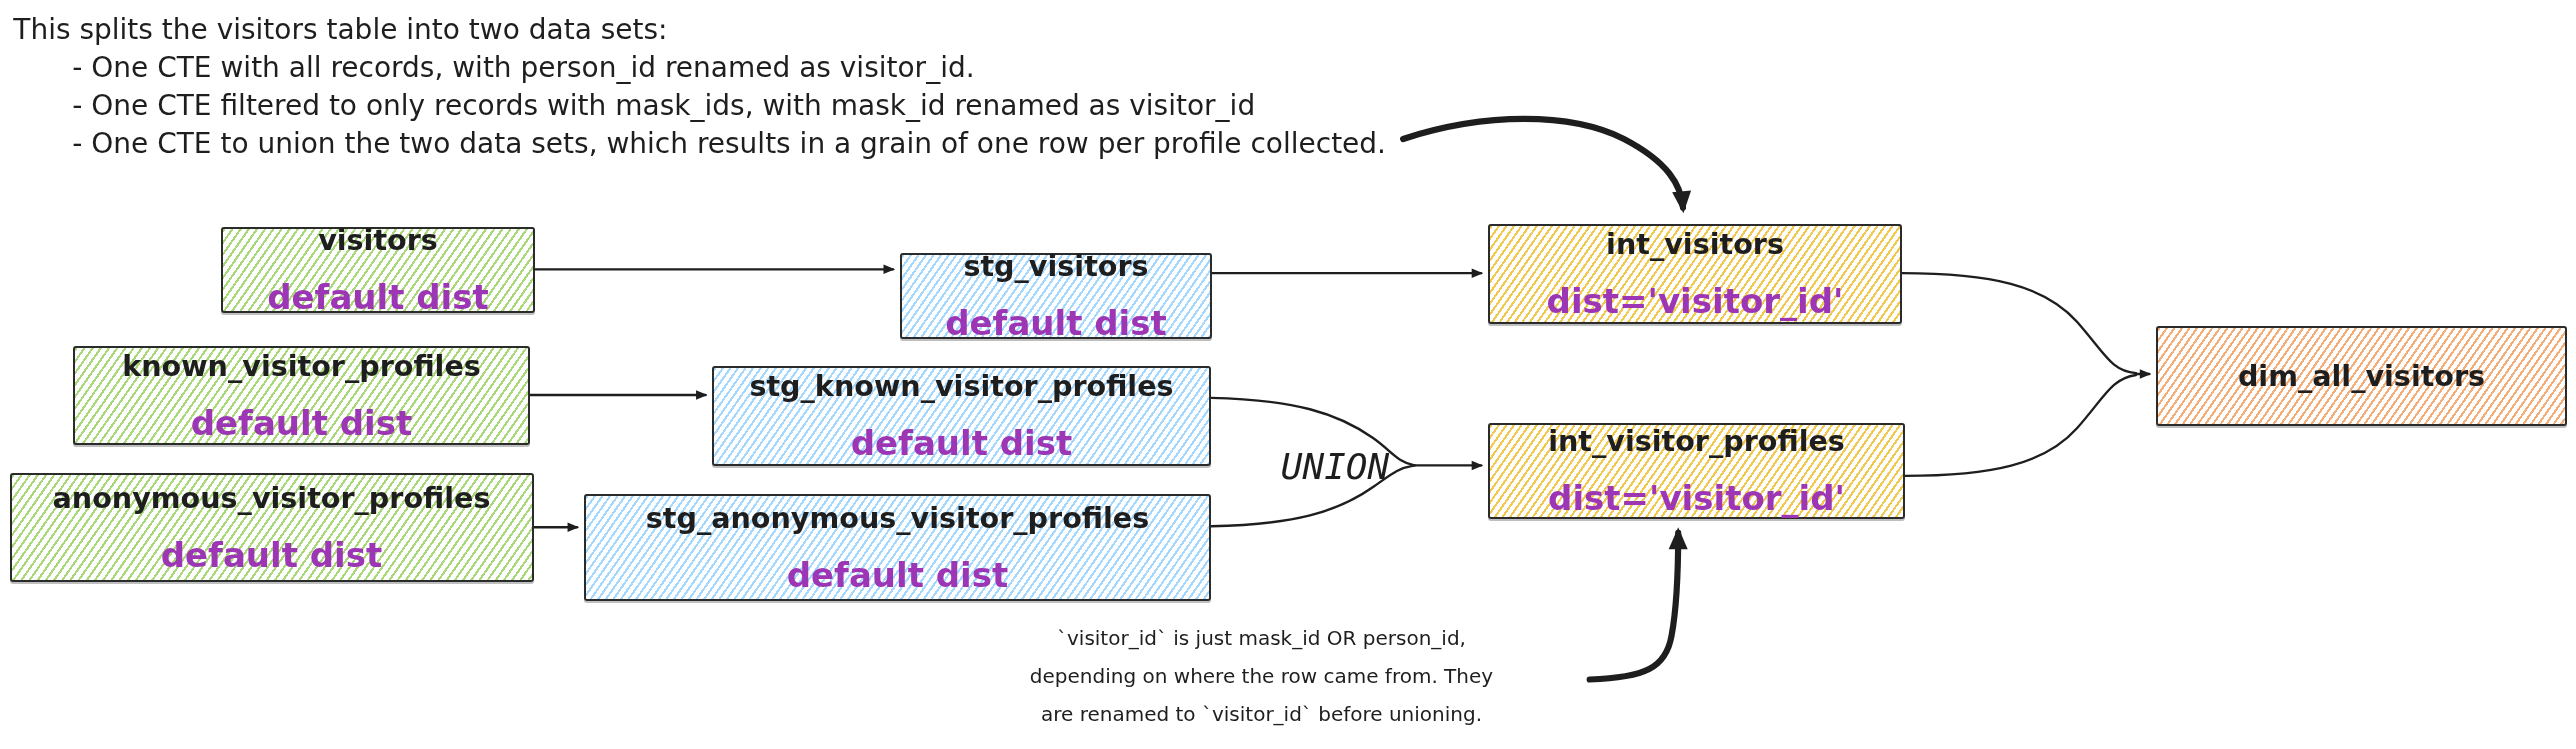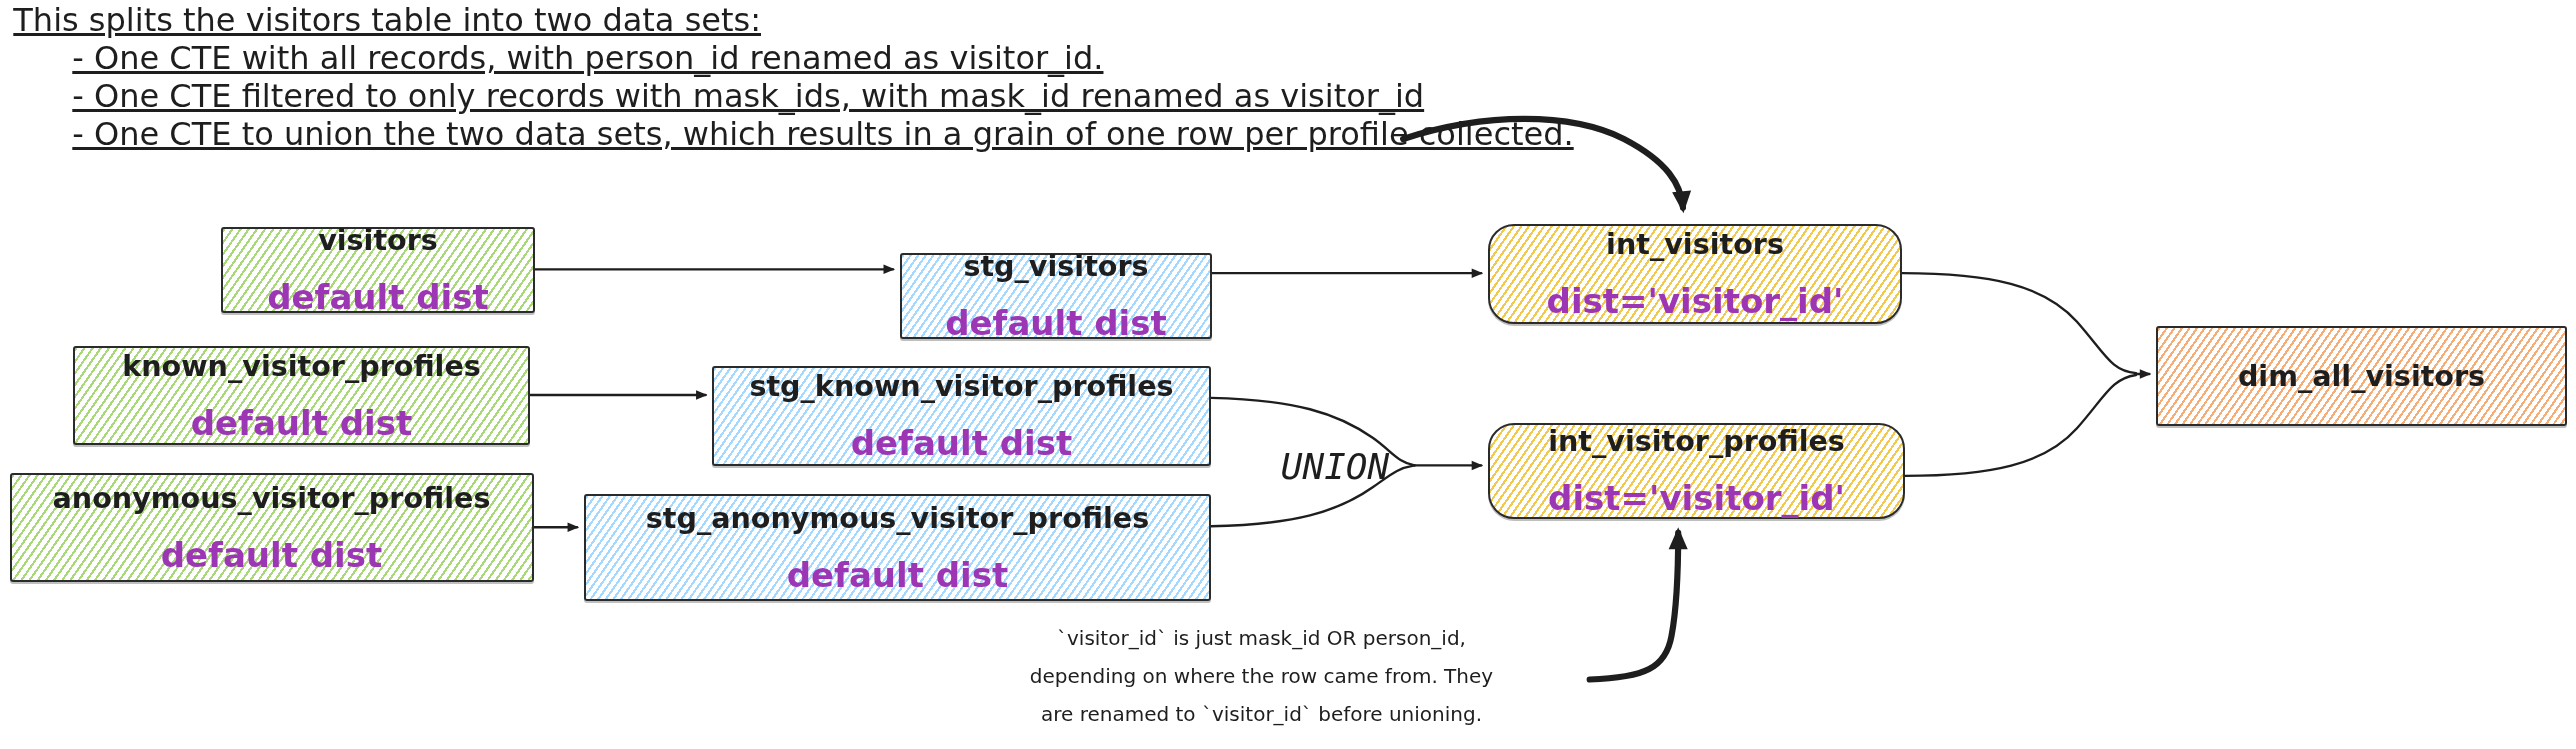--- a/index.html
+++ b/index.html
@@ -6,24 +6,23 @@
   #canvas{
     position:relative;
     width:2576px;height:749px;
     background:#ffffff;
     overflow:hidden;
     font-family:"DejaVu Sans", sans-serif;
     color:#1e1e1e;
   }
   
   .top-note{
-    position:absolute;left:13.3px;top:1px;
-    font-size:32px;line-height:38px;
+    position:absolute;left:13.3px;top:11px;
+    font-size:28px;line-height:38px;
     white-space:nowrap;
-    text-decoration:underline;
   }
   .top-note .indent{padding-left:59px;}
   .bottom-note{
     position:absolute;left:914px;top:619px;width:695px;
     font-size:20px;line-height:38px;text-align:center;
     white-space:nowrap;
   }
   .union-label{
     position:absolute;left:1278px;top:446px;width:114px;
     font-family:"DejaVu Sans Mono", monospace;
@@ -43,21 +42,21 @@
   .node-title{
     font-size:28.6px;font-weight:bold;color:#1e1e1e;
     white-space:nowrap;
   }
   .node-subtitle{
     font-size:34px;font-weight:bold;color:#9c36b5;
     white-space:nowrap;
   }
   .hatch-green{background:repeating-linear-gradient(125deg,#a8d878 0px,#a8d878 2.1px,rgba(255,255,255,0) 2.1px,rgba(255,255,255,0) 6.7px);}
   .hatch-blue {background:repeating-linear-gradient(125deg,#a5d8ff 0px,#a5d8ff 2.1px,rgba(255,255,255,0) 2.1px,rgba(255,255,255,0) 6.2px);margin-top:20px;}
-  .hatch-yellow{background:repeating-linear-gradient(125deg,#f0c94e 0px,#f0c94e 2.1px,rgba(255,255,255,0) 2.1px,rgba(255,255,255,0) 6.2px);border-radius:26px;}
+  .hatch-yellow{background:repeating-linear-gradient(125deg,#f0c94e 0px,#f0c94e 2.1px,rgba(255,255,255,0) 2.1px,rgba(255,255,255,0) 6.2px);}
   .hatch-orange{background:repeating-linear-gradient(125deg,#f5ad77 0px,#f5ad77 2.1px,rgba(255,255,255,0) 2.1px,rgba(255,255,255,0) 6.2px);}
 
   .n-visitors{left:221px;top:227px;width:314px;height:86px;}
   .n-stg-visitors{left:900px;top:233px;width:312px;height:86px;}
   .n-int-visitors{left:1488px;top:224px;width:414px;height:100px;}
   .n-known{left:73px;top:346px;width:457px;height:99px;}
   .n-stg-known{left:712px;top:346px;width:499px;height:100px;}
   .n-anon{left:9.5px;top:473px;width:524px;height:109px;}
   .n-stg-anon{left:584px;top:474px;width:627px;height:107px;}
   .n-int-profiles{left:1488px;top:423px;width:417px;height:96px;}

